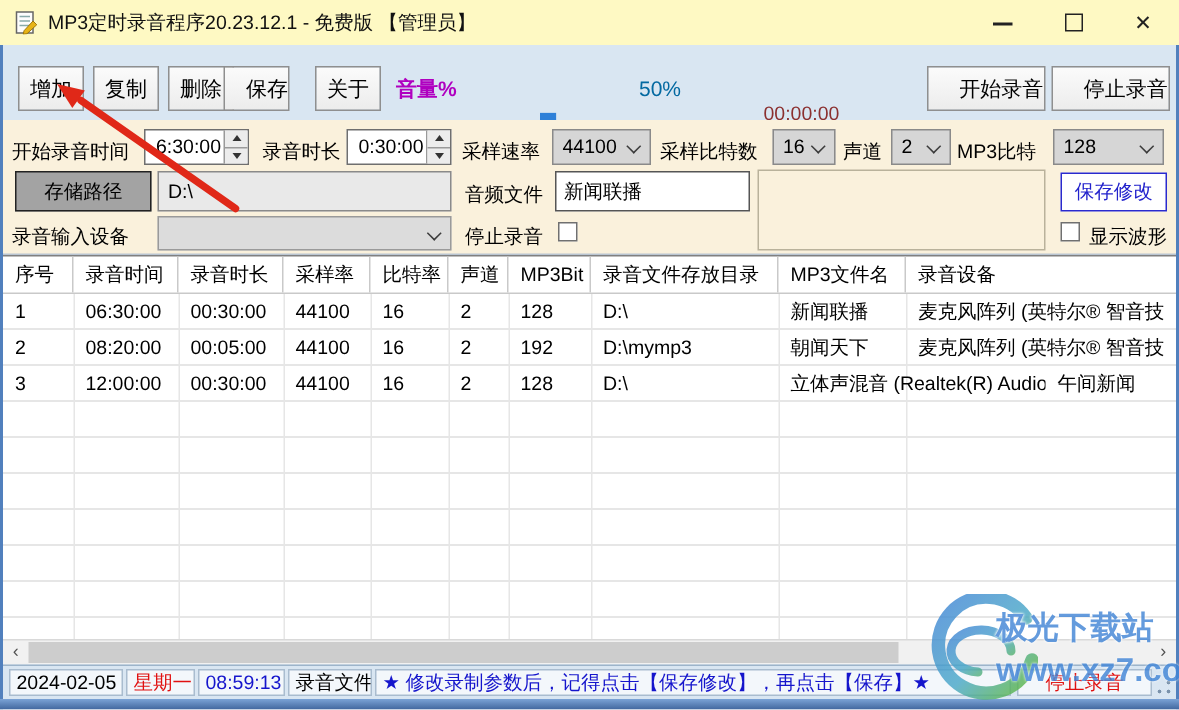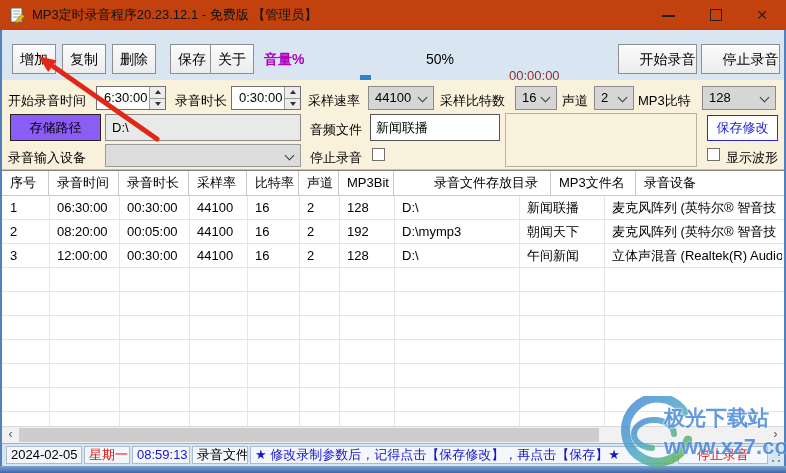--- a/index.html
+++ b/index.html
@@ -1,20 +1,20 @@
 <!DOCTYPE html>
 <html><head>
 <meta charset="utf-8">
 <style>
   html,body{margin:0;padding:0;}
   body{font-family:"Liberation Sans","DejaVu Sans",sans-serif;}
   .win{position:relative;width:786px;height:473px;overflow:hidden;background:#d9e6f2;outline:1px solid #8aa4c0;}
 
   
-  .titlebar{position:absolute;left:0;top:0;width:786px;height:30px;background:#c2410c;border-bottom:1px solid #d8d8d8;}
+  .titlebar{position:absolute;left:0;top:0;width:786px;height:30px;background:#fef9c3;border-bottom:1px solid #d8d8d8;}
   .app-icon{position:absolute;left:9px;top:7px;width:16px;height:16px;}
   .title-text{position:absolute;left:32px;top:0;line-height:30px;font-size:13px;color:#111;white-space:nowrap;}
   .wc{position:absolute;top:0;width:46px;height:30px;text-align:center;color:#222;}
   .wc-min{right:94px;}.wc-max{right:47px;}.wc-close{right:1px;}
   .glyph-min{position:absolute;left:16px;top:15px;width:13px;height:1.5px;background:#222;}
   .glyph-max{position:absolute;left:17px;top:9px;width:10px;height:10px;border:1.2px solid #222;}
   .glyph-close{font-size:14px;line-height:30px;}
 
   
   .edge-l{position:absolute;left:0;top:30px;width:2px;height:443px;background:#5180bd;}
@@ -26,41 +26,41 @@
   .tbtn{position:absolute;top:14px;width:44px;height:30px;background:linear-gradient(#fbfbfb,#ececec);
         border:1px solid #8f8f8f;font-size:14px;color:#000;text-align:center;line-height:28px;box-sizing:border-box;}
   .bigbtn{position:absolute;top:14px;width:79px;height:30px;background:linear-gradient(#fbfbfb,#ececec);
         border:1px solid #8f8f8f;font-size:14px;color:#000;text-align:center;line-height:28px;box-sizing:border-box;padding-left:20px;}
   .vol-label{position:absolute;left:262px;top:21px;font-size:14px;color:#b000c0;font-weight:bold;}
   .slider-track{position:absolute;left:322px;top:55px;width:90px;height:3px;background:#f2f2f2;border:1px solid #c2c2c2;}
   .slider-thumb{position:absolute;left:358px;top:45px;width:11px;height:18px;background:#2e80d8;
         clip-path:polygon(0 0,100% 0,100% 62%,50% 100%,0 62%);}
   .slider-ticks{position:absolute;left:324px;top:65px;width:88px;height:5px;
         background:repeating-linear-gradient(to right,#aebecd 0 1px,transparent 1px 7px);}
-  .vol-pct{position:absolute;left:424px;top:21px;font-size:14px;color:#000000;}
+  .vol-pct{position:absolute;left:424px;top:21px;font-size:14px;color:#0369a1;}
   .timer{position:absolute;left:507px;top:38px;font-size:13px;color:#8b2f2f;}
   .progress{position:absolute;left:505px;top:57px;width:103px;height:13px;border:1px solid #5f5f5f;background:#fff;}
   .progress-fill{position:absolute;left:0;top:0;height:100%;width:100%;background:linear-gradient(#35c75d,#1fa53e);}
 
   
   .panel{position:absolute;left:2px;top:80px;width:782px;height:90px;background:#faf1dc;border-bottom:1px solid #b9c5d2;box-sizing:border-box;}
   .plabel{position:absolute;font-size:13px;color:#000;white-space:nowrap;}
   .spin{position:absolute;top:6px;height:24px;background:#fff;border:1px solid #6f6f6f;box-sizing:border-box;display:flex;}
   .spin .sval{flex:1;font-size:13px;line-height:22px;padding-left:7px;}
   .spin .sbtns{width:15px;display:flex;flex-direction:column;border-left:1px solid #9a9a9a;}
   .spin .sbtns>div{flex:1;background:#ececec;position:relative;}
   .spin .sbtns>div+div{border-top:1px solid #9a9a9a;}
   .tri-up::after,.tri-dn::after{content:"";position:absolute;left:50%;top:50%;transform:translate(-50%,-50%);
         border-left:3px solid transparent;border-right:3px solid transparent;}
   .tri-up::after{border-bottom:4px solid #333;}
   .tri-dn::after{border-top:4px solid #333;}
   .combo{position:absolute;top:6px;height:24px;background:#d6d6d6;border:1px solid #8a8a8a;box-sizing:border-box;}
   .combo .cval{font-size:13px;line-height:22px;padding-left:6px;display:block;}
   .chev{position:absolute;right:7px;top:7px;width:6px;height:6px;border-right:1.5px solid #3c3c3c;border-bottom:1.5px solid #3c3c3c;transform:rotate(45deg);}
-  .path-btn{position:absolute;left:8px;top:34px;width:91px;height:27px;border:1px solid #222;background:#8b5cf6;
+  .path-btn{position:absolute;left:8px;top:34px;width:91px;height:27px;border:1px solid #222;background:#a3a3a3;
         font-size:13px;text-align:center;line-height:25px;box-sizing:border-box;}
   .path-field{position:absolute;left:103px;top:34px;width:196px;height:27px;background:#e9e9e9;border:1px solid #8a8a8a;
         font-size:13px;line-height:25px;padding-left:6px;box-sizing:border-box;}
   .audio-field{position:absolute;left:368px;top:34px;width:130px;height:27px;background:#fff;border:1px solid #555;
         font-size:13px;line-height:25px;padding-left:5px;box-sizing:border-box;}
   .info-frame{position:absolute;left:503px;top:33px;width:192px;height:54px;border:1px solid #b9b29b;background:#faf1dc;box-sizing:border-box;}
   .save-changes{position:absolute;left:705px;top:35px;width:71px;height:26px;background:#fff;border:1px solid #2a2ace;
         color:#2222cc;font-size:13px;text-align:center;line-height:24px;box-sizing:border-box;}
   .device-combo{position:absolute;left:103px;top:64px;width:196px;height:23px;background:#dcdcdc;border:1px solid #9a9a9a;box-sizing:border-box;}
   .device-combo .chev{top:7px;}
@@ -123,21 +123,21 @@
 
   <div class="edge-l"></div>
   <div class="edge-r"></div>
   <div class="bottom-strip"></div>
 
   <div class="toolbar">
     <div id="tb-buttons">
         <div class="tbtn" style="left: 10px;">增加</div>
         <div class="tbtn" style="left: 60px;">复制</div>
         <div class="tbtn" style="left: 110px;">删除</div>
-        <div class="tbtn" style="left: 168px;">保存</div>
+        <div class="tbtn" style="left: 147px; text-align: right;">保存</div>
         <div class="tbtn" style="left: 208px;">关于</div>
       </div>
     <span class="vol-label">音量%</span>
     <div class="slider-track"></div>
     <div class="slider-thumb"></div>
     <div class="slider-ticks"></div>
     <span class="vol-pct">50%</span>
     <span class="timer">00:00:00</span>
     <div class="progress">
         <div class="progress-fill"></div>
@@ -203,21 +203,21 @@
 
   <div class="table-area">
     <div class="thead" id="thead">
         <div class="hcell" style="width: 47px;">序号</div>
         <div class="hcell" style="width: 70px;">录音时间</div>
         <div class="hcell" style="width: 70px;">录音时长</div>
         <div class="hcell" style="width: 58px;">采样率</div>
         <div class="hcell" style="width: 52px;">比特率</div>
         <div class="hcell" style="width: 40px;">声道</div>
         <div class="hcell" style="width: 55px;">MP3Bit</div>
-        <div class="hcell" style="width: 125px; margin-left: 32px;">录音文件存放目录</div>
+        <div class="hcell" style="width: 125px;">录音文件存放目录</div>
         <div class="hcell" style="width: 85px;">MP3文件名</div>
         <div class="hcell" style="width: 178px;">录音设备</div>
       </div>
     <div class="tbody" id="tbody">
         <div class="vline" style="left: 47px;"></div>
         <div class="vline" style="left: 117px;"></div>
         <div class="vline" style="left: 187px;"></div>
         <div class="vline" style="left: 245px;"></div>
         <div class="vline" style="left: 297px;"></div>
         <div class="vline" style="left: 337px;"></div>
@@ -250,22 +250,22 @@
         </div>
         <div class="trow" style="top: 48px;">
           <div class="tcell" style="width: 47px;">3</div>
           <div class="tcell" style="width: 70px;">12:00:00</div>
           <div class="tcell" style="width: 70px;">00:30:00</div>
           <div class="tcell" style="width: 58px;">44100</div>
           <div class="tcell" style="width: 52px;">16</div>
           <div class="tcell" style="width: 40px;">2</div>
           <div class="tcell" style="width: 55px;">128</div>
           <div class="tcell" style="width: 125px;">D:\</div>
+          <div class="tcell" style="width: 178px;">立体声混音 (Realtek(R) Audio</div>
           <div class="tcell" style="width: 85px;">午间新闻</div>
-          <div class="tcell" style="width: 178px;">立体声混音 (Realtek(R) Audio</div>
         </div>
       </div>
     <div class="hscroll">
       <div class="harrow" style="left:0;">‹</div>
       <div class="hthumb"></div>
       <div class="harrow" style="right:0;">›</div>
     </div>
   </div>
 
   <div class="statusbar">

